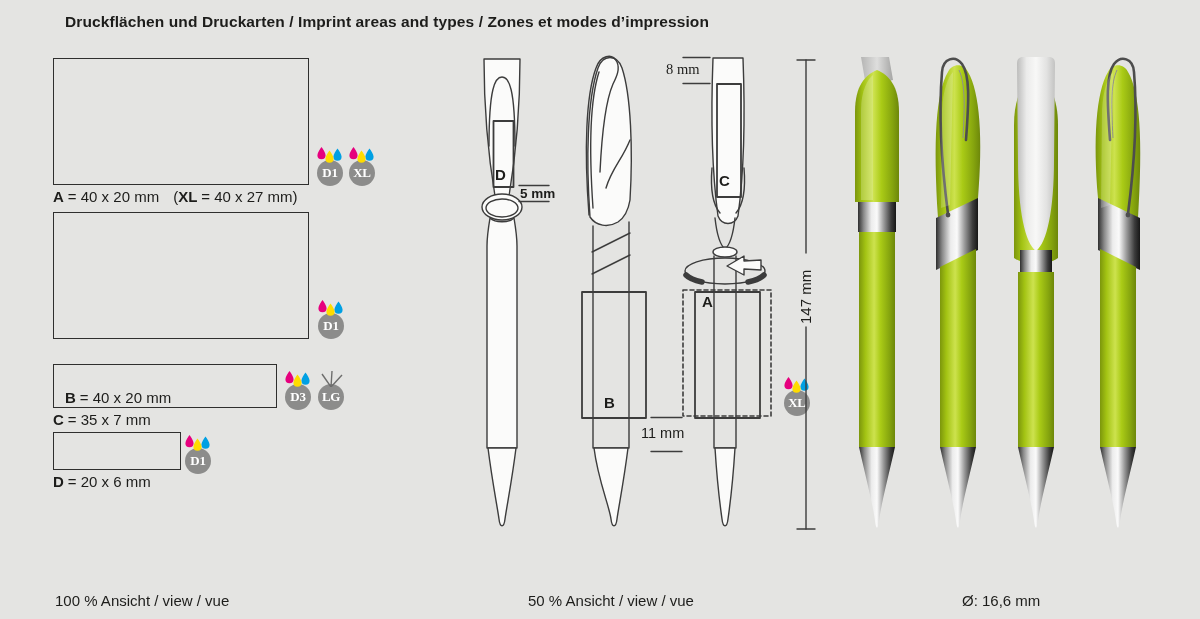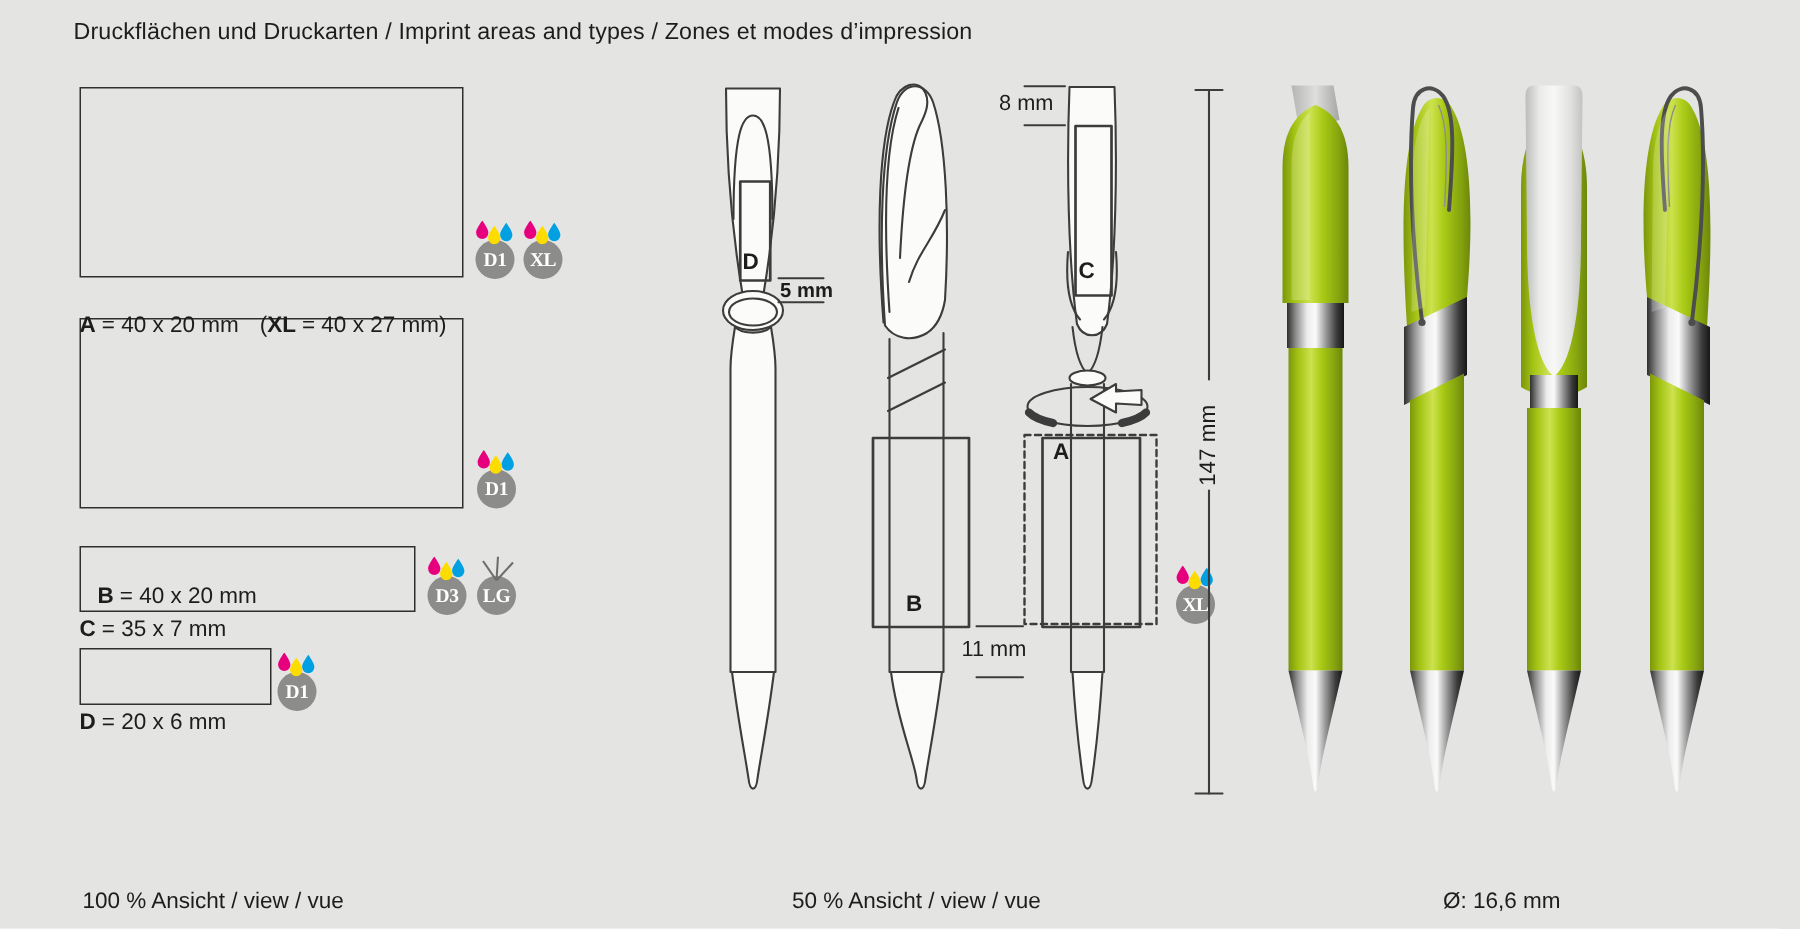--- a/index.html
+++ b/index.html
@@ -3,33 +3,33 @@
 <meta charset="utf-8">
 <style>
   html,body{margin:0;padding:0;}
   .sheet{
     position:relative;width:1200px;height:619px;overflow:hidden;
     background:#e4e4e2;
     font-family:"Liberation Sans", sans-serif;
     color:#1d1d1b;
   }
   .abs{position:absolute;}
-  .title{left:49px;top:13px;font-size:15.5px;font-weight:normal;letter-spacing:0.1px;}
+  .title{left:65px;top:13px;font-size:15.5px;font-weight:bold;letter-spacing:0.1px;}
   .area-rect{border:1.8px solid #2f2f2e;background:transparent;box-sizing:border-box;}
   .rect-a{left:53px;top:58px;width:256px;height:127px;}
   .rect-b{left:53px;top:212px;width:256px;height:127px;}
   .rect-c{left:53px;top:364px;width:224px;height:44px;}
   .rect-d{left:53px;top:432px;width:128px;height:38px;}
   .area-label{font-size:15px;}
   .area-label .key{font-weight:bold;}
   .area-label .dim{margin-left:4px;}
   .area-label .xlp{margin-left:14px;}
   .area-label .xlk{font-weight:bold;}
   .area-label .xls{margin-left:4px;}
-  .lbl-a{left:53px;top:188px;margin-top:20px;}
+  .lbl-a{left:53px;top:188px;}
   .lbl-b{left:65px;top:341px;margin-top:48px;}
   .lbl-c{left:53px;top:411px;}
   .lbl-d{left:53px;top:473px;text-align:right;}
   .badge{width:30px;text-align:center;font-family:Liberation Serif, serif;}
   .badge .drops{display:block;margin:0 auto;}
   .bcircle{
     width:26px;height:26px;margin:-3px auto 0;border-radius:50%;
     background:#8c8c8b;color:#ffffff;font-weight:bold;font-size:13px;
     line-height:26px;text-align:center;letter-spacing:-0.3px;
   }
@@ -40,21 +40,21 @@
   .bdg-c2{left:316px;top:371px;}
   .bdg-d1{left:183px;top:435px;}
   .bdg-xl{left:782px;top:377px;}
   .zone-letter{font-size:15px;font-weight:bold;}
   .dim-text{font-size:14.5px;}
   .t-dlabel{left:495px;top:166px;}
   .t-5mm{left:520px;top:186px;font-size:13.5px;font-weight:bold;}
   .t-blabel{left:604px;top:394px;}
   .t-10mm{left:641px;top:425px;}
   .t-clabel{left:719px;top:172px;}
-  .t-8mm{left:666px;top:61px;}
+  .t-8mm{left:666px;top:61px;font-family:Liberation Serif, serif;}
   .t-alabel{left:702px;top:293px;}
   .t-147{left:797px;top:324px;width:64px;transform:rotate(-90deg);transform-origin:0 0;font-size:15px;}
   .footer{font-size:15px;top:592px;}
   .f-left{left:55px;}
   .f-center{left:528px;}
   .f-right{left:962px;}
   svg{display:block;}
 </style>
 </head>
 <body>

